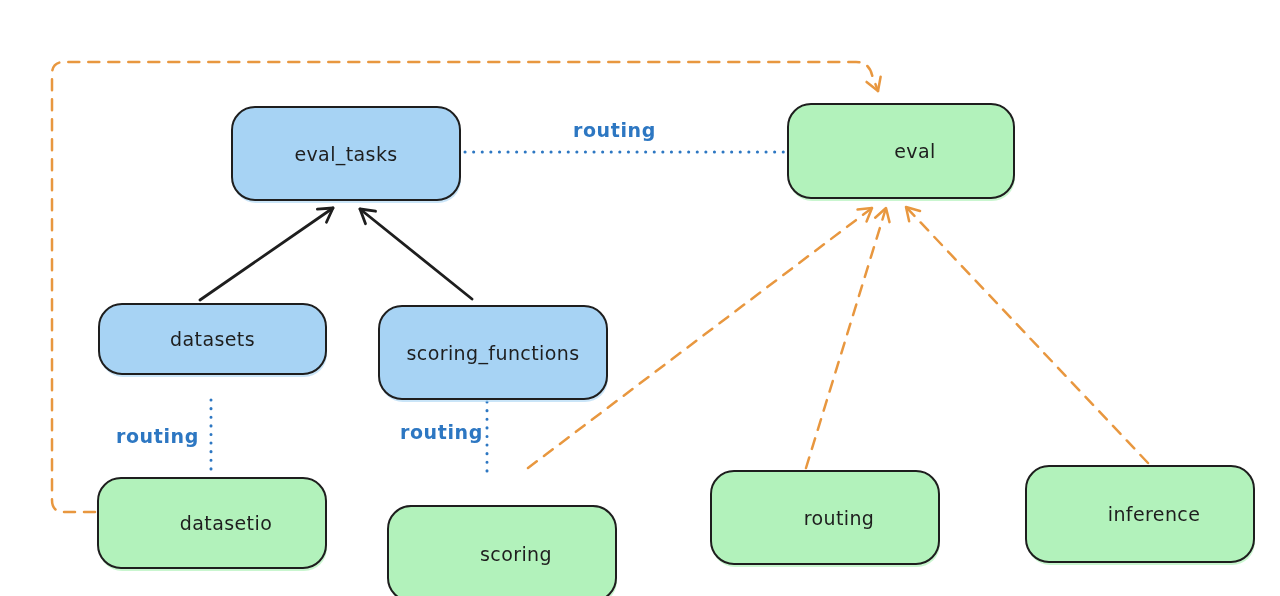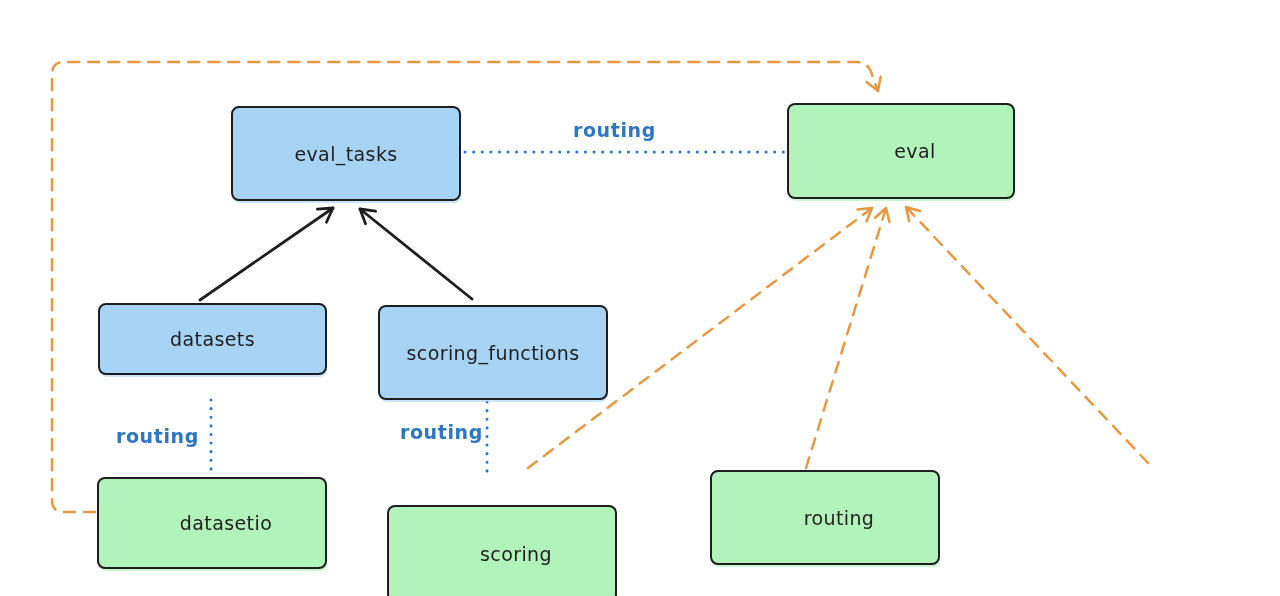--- a/index.html
+++ b/index.html
@@ -3,21 +3,21 @@
 <meta charset="utf-8">
 <style>
   html,body { margin:0; padding:0; background:#ffffff; }
   .canvas {
     position:relative; width:1280px; height:596px; background:#ffffff;
     font-family:"DejaVu Sans", sans-serif; overflow:hidden;
   }
   .edges { position:absolute; left:0; top:0; width:1280px; height:596px; }
   .node {
     position:absolute; display:flex; align-items:center; justify-content:center;
-    border:2.5px solid #1e1e1e; border-radius:8px;
+    border:2.5px solid #1e1e1e; border-radius:24px;
     font-size:19px; color:#1e1e1e; letter-spacing:0.4px;
     box-sizing:border-box;
   }
   .node.blue  { background:#a7d3f4; box-shadow:1px 3px 0 -1px rgba(167,211,244,.6); }
   .node.green { background:#b2f2bb; box-shadow:1px 3px 0 -1px rgba(178,242,187,.7);padding-left:28px; }
   .edge-label {
     position:absolute; color:#2d77c2; font-size:19px; font-weight:bold;
     letter-spacing:0.6px; white-space:nowrap;
   }
   
@@ -75,18 +75,21 @@
   </div>
   <div class="node blue" id="n-scoring_functions">
     <span>scoring_functions</span>
   </div>
   <div class="node green" id="n-scoring">
     <span>scoring</span>
   </div>
   <div class="node green" id="n-agents">
     <span>routing</span>
   </div>
+  <div class="node green" id="n-inference">
+    <span>inference</span>
+  </div>
 
   <span class="edge-label" id="lbl-routing-h">routing</span>
   <span class="edge-label" id="lbl-routing-d">routing</span>
   <span class="edge-label" id="lbl-routing-s">routing</span>
 
 </div>
 
 </body></html>

